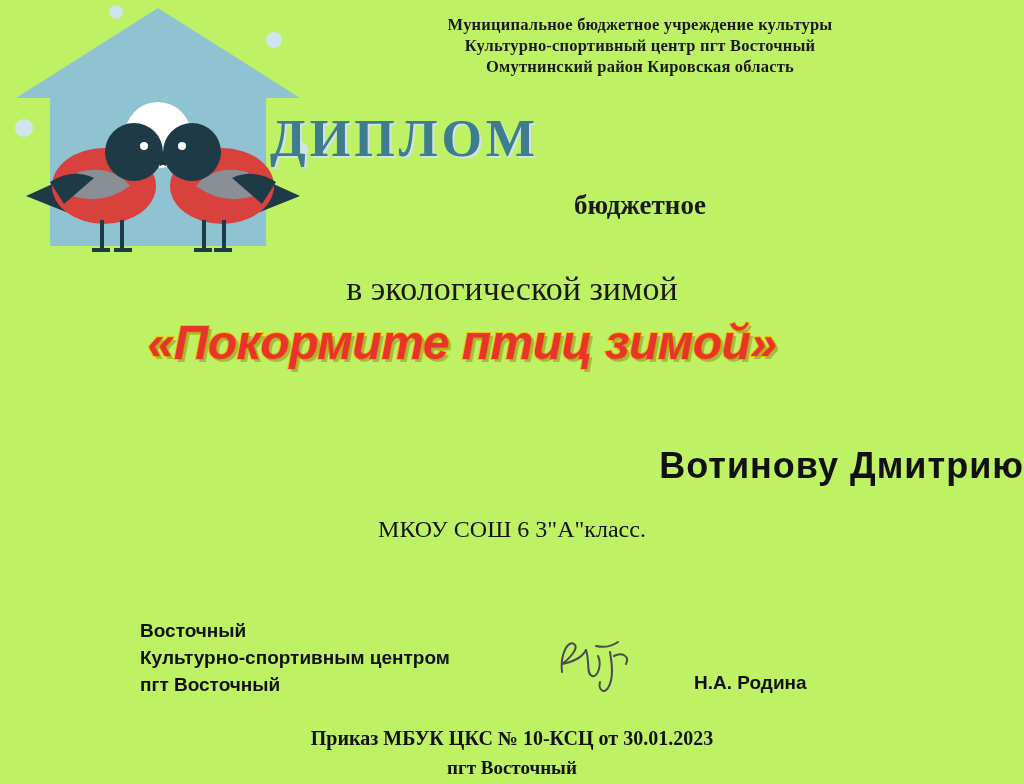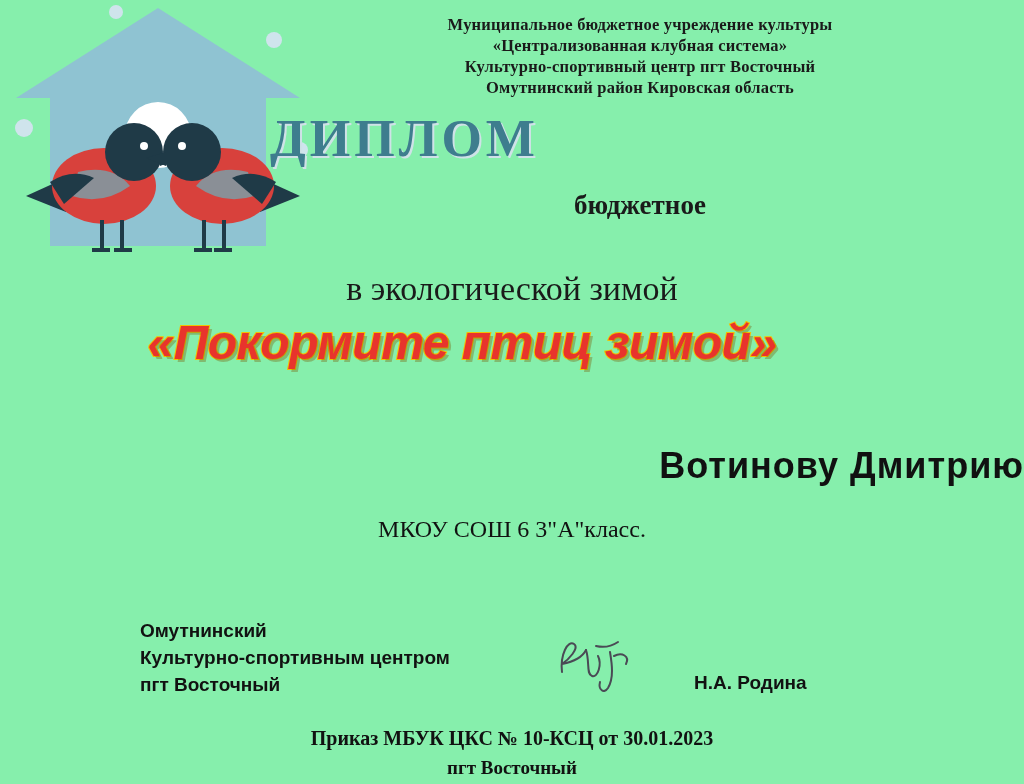--- a/index.html
+++ b/index.html
@@ -13,21 +13,21 @@
     font-family: "Liberation Serif", serif;
     color: #111111;
     overflow: hidden;
     position: relative;
   }
 
   .certificate {
     position: relative;
     width: 1024px;
     height: 784px;
-    background: #86efac;
+    background: #bef264;
   }
 
   
   .artwork {
     position: absolute;
     left: 8px;
     top: 0px;
     width: 310px;
     height: 275px;
   }
@@ -247,36 +247,35 @@
 
         <rect x="214" y="220" width="4" height="30" fill="#1f3a47"></rect>
         <rect x="194" y="220" width="4" height="30" fill="#1f3a47"></rect>
         <path d="M206 250 h18 M186 250 h18" stroke="#1f3a47" stroke-width="4" fill="none"></path>
       </g>
     </svg>
   </div>
 
   <div class="org-block">
     <div class="org-line">Муниципальное бюджетное учреждение культуры</div>
-    <div class="org-line">«Централизованная клубная система»</div>
     <div class="org-line">Культурно-спортивный центр пгт Восточный</div>
     <div class="org-line">Омутнинский район Кировская область</div>
   </div>
 
   <div class="diploma-title">ДИПЛОМ</div>
   <div class="diploma-subtitle">бюджетное</div>
 
   <div class="action-line">в экологической зимой</div>
   <div class="action-title">«Покормите птиц зимой»</div>
 
   <div class="recipient-name">Вотинову Дмитрию</div>
   <div class="recipient-school">МКОУ СОШ 6 3"А"класс.</div>
 
   <div class="signer-block">
-    <div>Омутнинский</div>
+    <div>Восточный</div>
     <div>Культурно-спортивным центром</div>
     <div>пгт Восточный</div>
   </div>
 
   <div class="signature-mark">
     <svg width="120" height="60" viewBox="0 0 120 60" xmlns="http://www.w3.org/2000/svg" aria-hidden="true">
       <g fill="none" stroke="#4a4a55" stroke-width="2" stroke-linecap="round">
         <path d="M10 38 C 8 20, 16 6, 22 10 C 28 14, 16 26, 10 30 C 20 28, 30 24, 34 16"></path>
         <path d="M34 16 C 38 28, 34 40, 40 42 C 46 44, 50 30, 46 22"></path>
         <path d="M44 12 C 52 14, 60 12, 66 8"></path>

